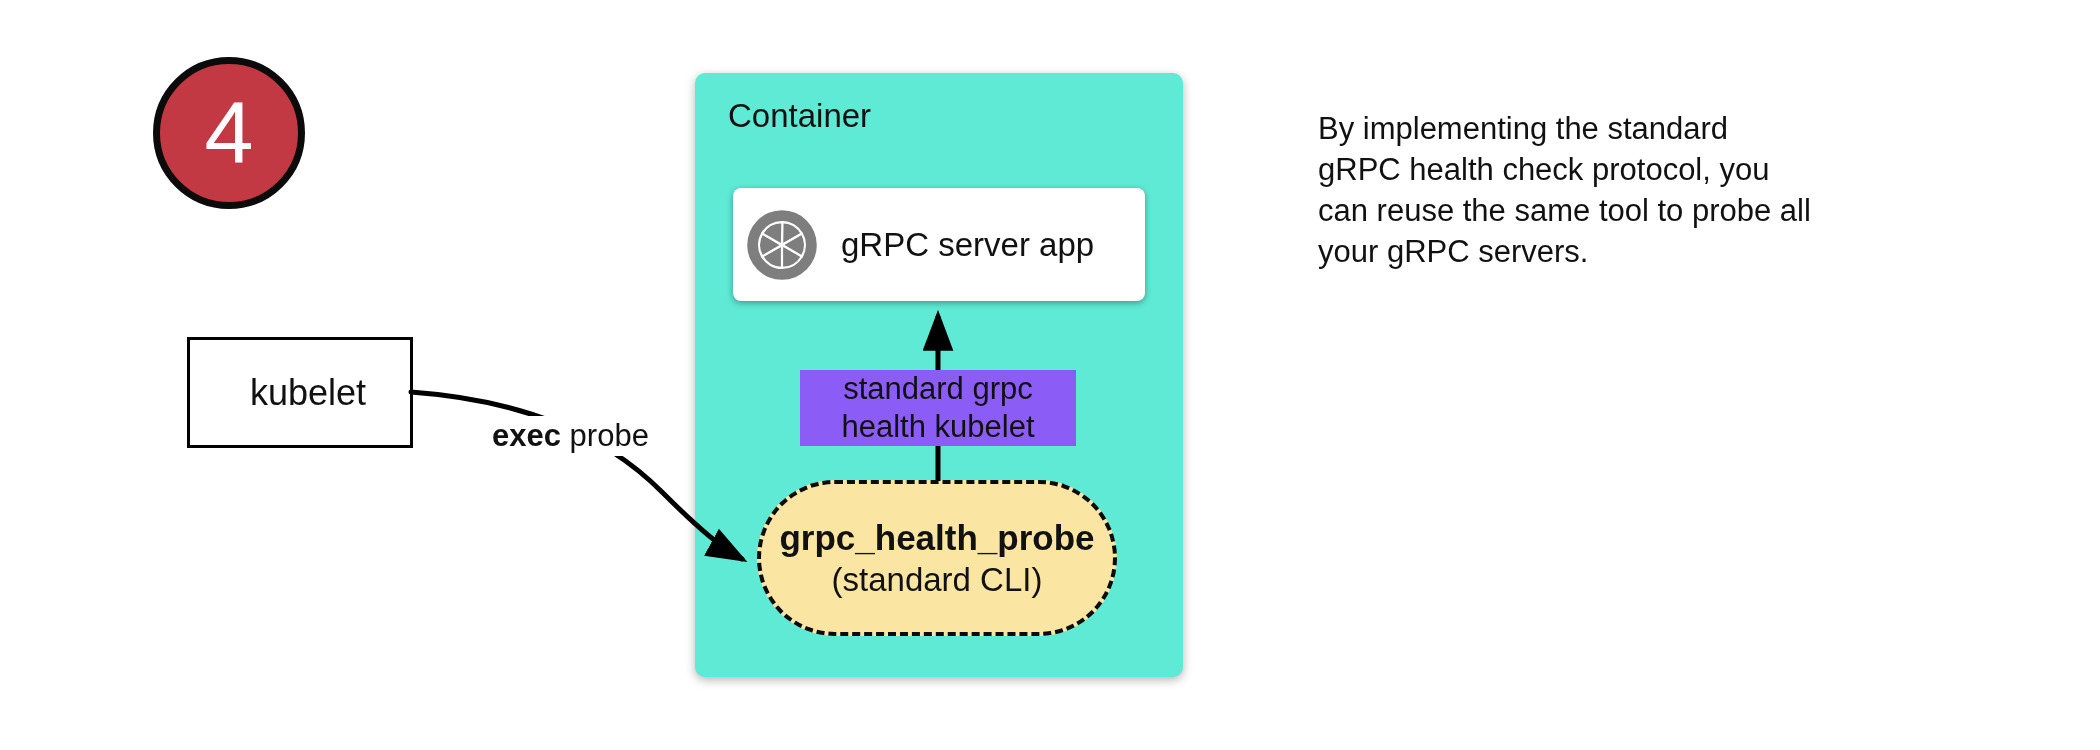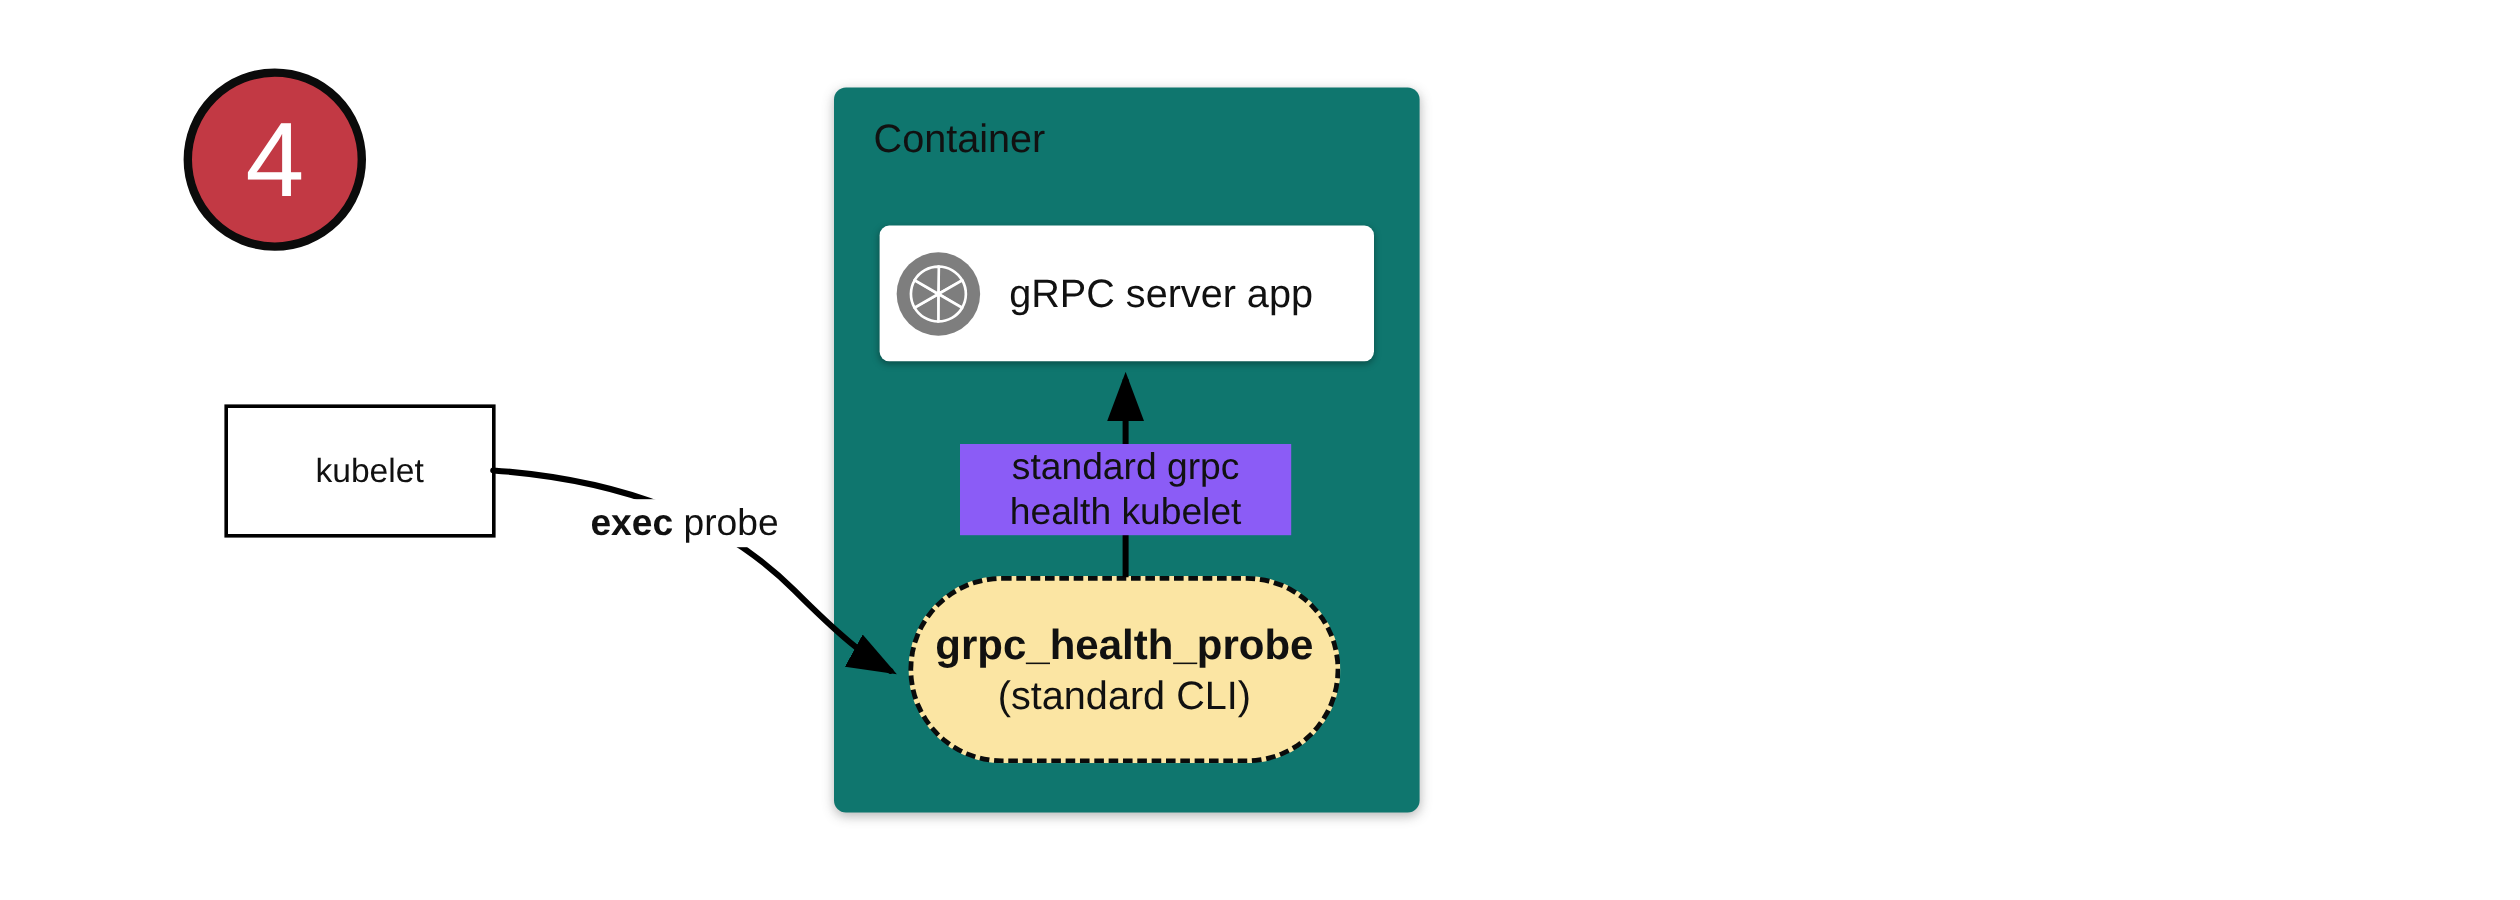--- a/index.html
+++ b/index.html
@@ -13,31 +13,31 @@
     border:7px solid #0b0b0b;border-radius:50%;background:#C23944;
     display:flex;align-items:center;justify-content:center;
   }
   .step-badge span{color:#ffffff;font-size:88px;font-weight:400;line-height:1;}
   
   .kubelet-box{
     position:absolute;left:187px;top:337px;width:220px;height:105px;
     background:#ffffff;border:3px solid #000;
     display:flex;align-items:center;justify-content:center;z-index:2;
   }
-  .kubelet-box span{font-size:28px;margin-left:16px;}
+  .kubelet-box span{font-size:36px;margin-left:16px;}
   
   .exec-label{
     position:absolute;left:448px;top:416px;z-index:6;background:#ffffff;
     padding:2px 6px;font-size:31px;white-space:nowrap;margin-left:38px;
   }
   .exec-label b{font-weight:bold;}
   
   .container-box{
     position:absolute;left:695px;top:73px;width:488px;height:604px;
-    background:#0f766e;border-radius:10px;z-index:1;
+    background:#5eead4;border-radius:10px;z-index:1;
     box-shadow:0 3px 10px rgba(90,90,90,.45);
   }
   .container-label{position:absolute;left:33px;top:24px;font-size:33px;}
   
   .server-card{
     position:absolute;left:38px;top:115px;width:412px;height:113px;
     background:#ffffff;border-radius:8px;box-shadow:0 2px 6px rgba(0,0,0,.35);
     display:flex;align-items:center;padding-left:12px;box-sizing:border-box;gap:22px;
   }
   .server-card .label{font-size:33px;}
@@ -114,14 +114,20 @@
       <div class="title">grpc_health_probe</div>
       <div class="subtitle">(standard CLI)</div>
     </div>
   </div>
 
   <div class="protocol-label">
     <div>standard grpc</div>
     <div>health kubelet</div>
   </div>
 
+  <div class="note">
+    <div>By implementing the standard</div>
+    <div>gRPC health check protocol, you</div>
+    <div>can reuse the same tool to probe all</div>
+    <div>your gRPC servers.</div>
+  </div>
 
 </div>
 
 </body></html>

